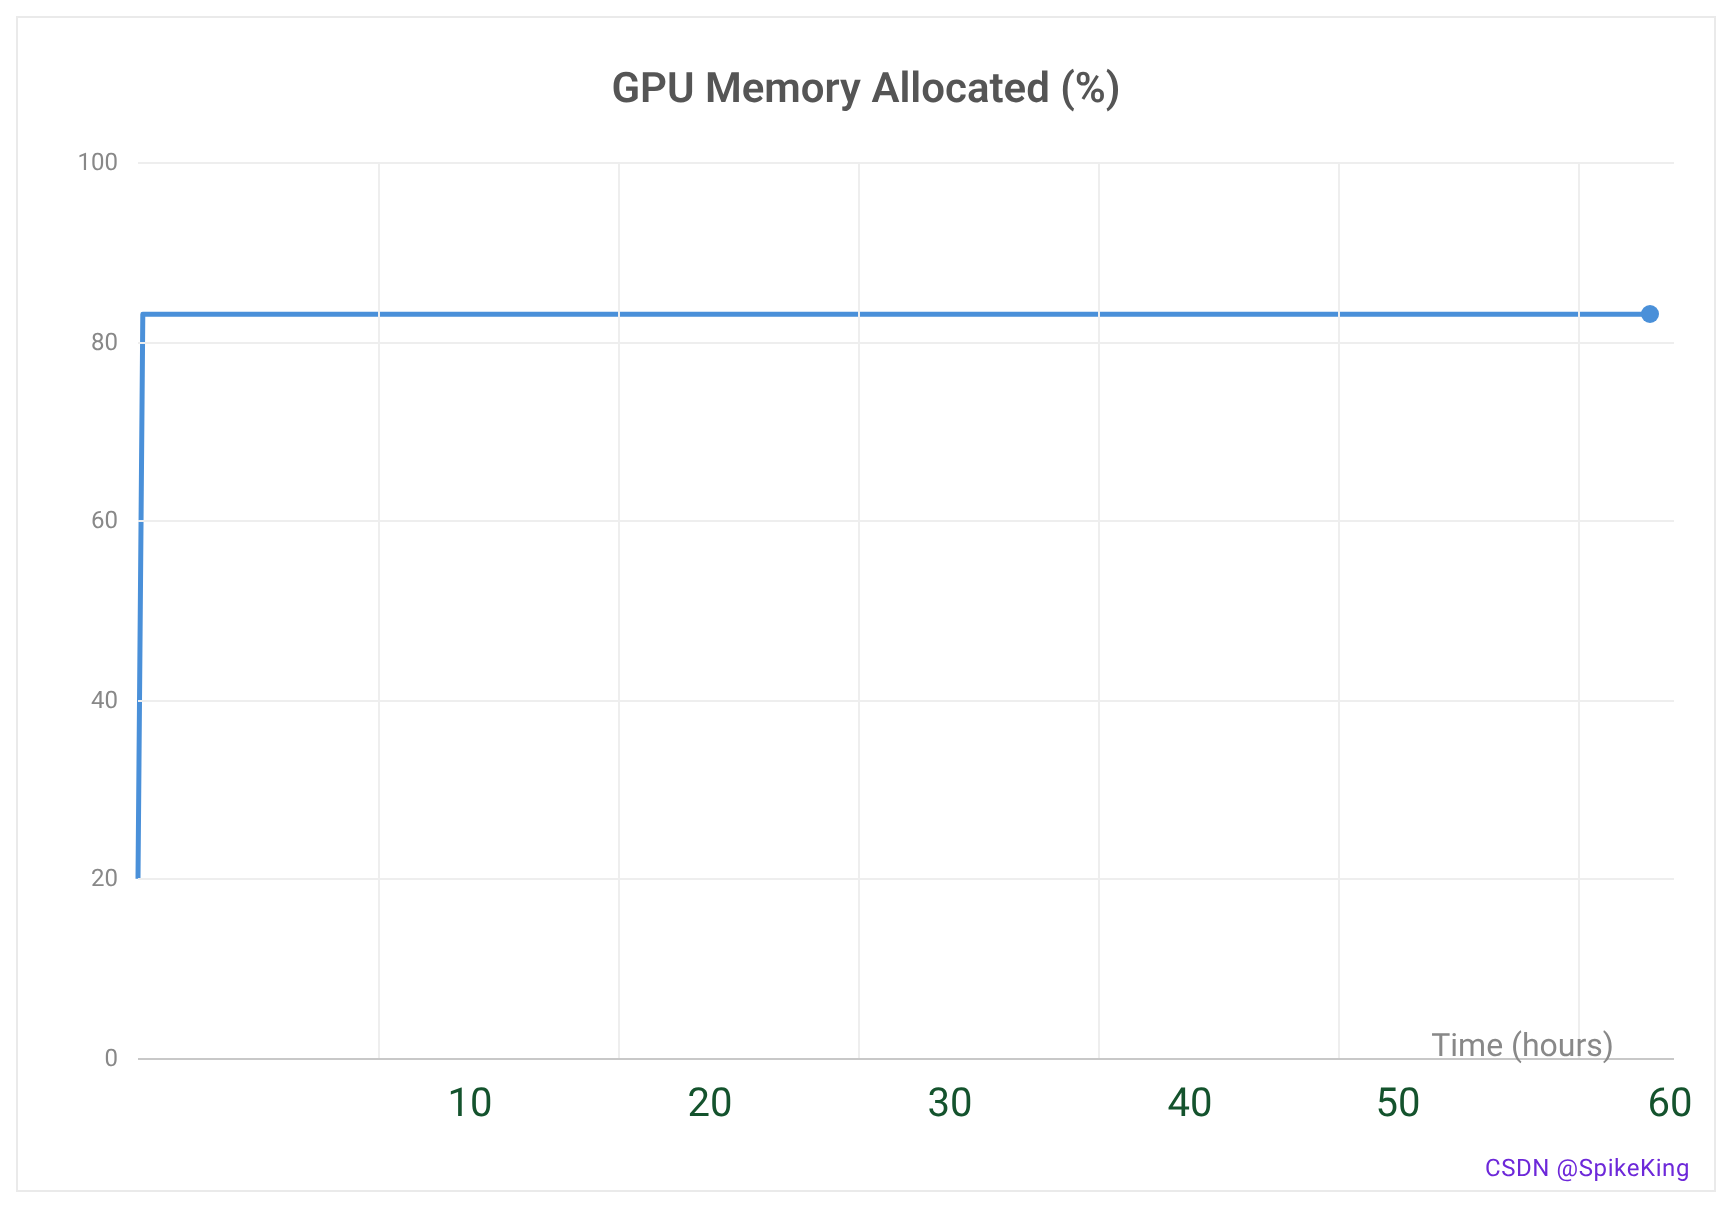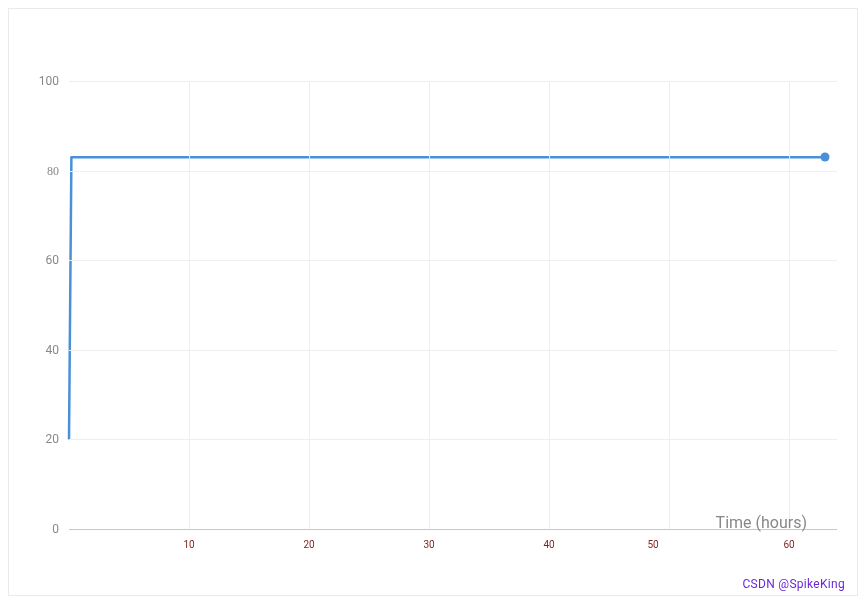--- a/index.html
+++ b/index.html
@@ -61,23 +61,24 @@
       padding-right: 10px;
       font-size: 12px;
       color: #888;
       white-space: nowrap;
     }
     .xlabel {
       position: absolute;
       top: 100%;
       transform: translateX(-50%);
       padding-top: 10px;
-      font-size: 10px;
-      color: #7f1d1d;
+      font-size: 20px;
+      color: #14532d;
       white-space: nowrap;
+      margin-left: 46px;
     }
     .axis-caption {
       position: absolute;
       font-size: 16px;
       color: #888;
     }
     .data-line {
       position: absolute;
       left: 0; top: 0; width: 100%; height: 100%;
       overflow: visible;
@@ -96,36 +97,37 @@
       bottom: 4px;
       font-size: 12px;
       color: #6d28d9;
       letter-spacing: 0.3px;
     }
   </style>
 </head>
 <body>
 
 <div class="chart-container">
+  <div class="title">GPU Memory Allocated (%)</div>
 
   <div class="plot-area">
 
     <svg class="data-line" preserveAspectRatio="none" viewBox="0 0 768 448">
         <path d="M0 358.4 L2.4000000000000004 76.16000000000003 L12 76.16000000000003 L60 76.16000000000003 L120 76.16000000000003 L240 76.16000000000003 L360 76.16000000000003 L480 76.16000000000003 L600 76.16000000000003 L720 76.16000000000003 L756 76.16000000000003 " fill="none" stroke="#4a90d9" stroke-width="2.5" stroke-linejoin="round"></path>
       </svg>
   <div class="baseline" style="top: 448px;"></div>
       <div class="ylabel" style="top: 448px;">0</div>
       <div class="gridline" style="top: 358.4px;"></div>
       <div class="ylabel" style="top: 358.4px;">20</div>
       <div class="gridline" style="top: 268.8px;"></div>
       <div class="ylabel" style="top: 268.8px;">40</div>
       <div class="gridline" style="top: 179.2px;"></div>
       <div class="ylabel" style="top: 179.2px;">60</div>
       <div class="gridline" style="top: 89.6px;"></div>
-      <div class="ylabel" style="top: 89.6px; font-family: Liberation Serif, serif;">80</div>
+      <div class="ylabel" style="top: 89.6px;">80</div>
       <div class="gridline" style="top: 0px;"></div>
       <div class="ylabel" style="top: 0px;">100</div>
       <div class="xgridline" style="left: 120px;"></div>
       <div class="xlabel" style="left: 120px;">10</div>
       <div class="xgridline" style="left: 240px;"></div>
       <div class="xlabel" style="left: 240px;">20</div>
       <div class="xgridline" style="left: 360px;"></div>
       <div class="xlabel" style="left: 360px;">30</div>
       <div class="xgridline" style="left: 480px;"></div>
       <div class="xlabel" style="left: 480px;">40</div>

